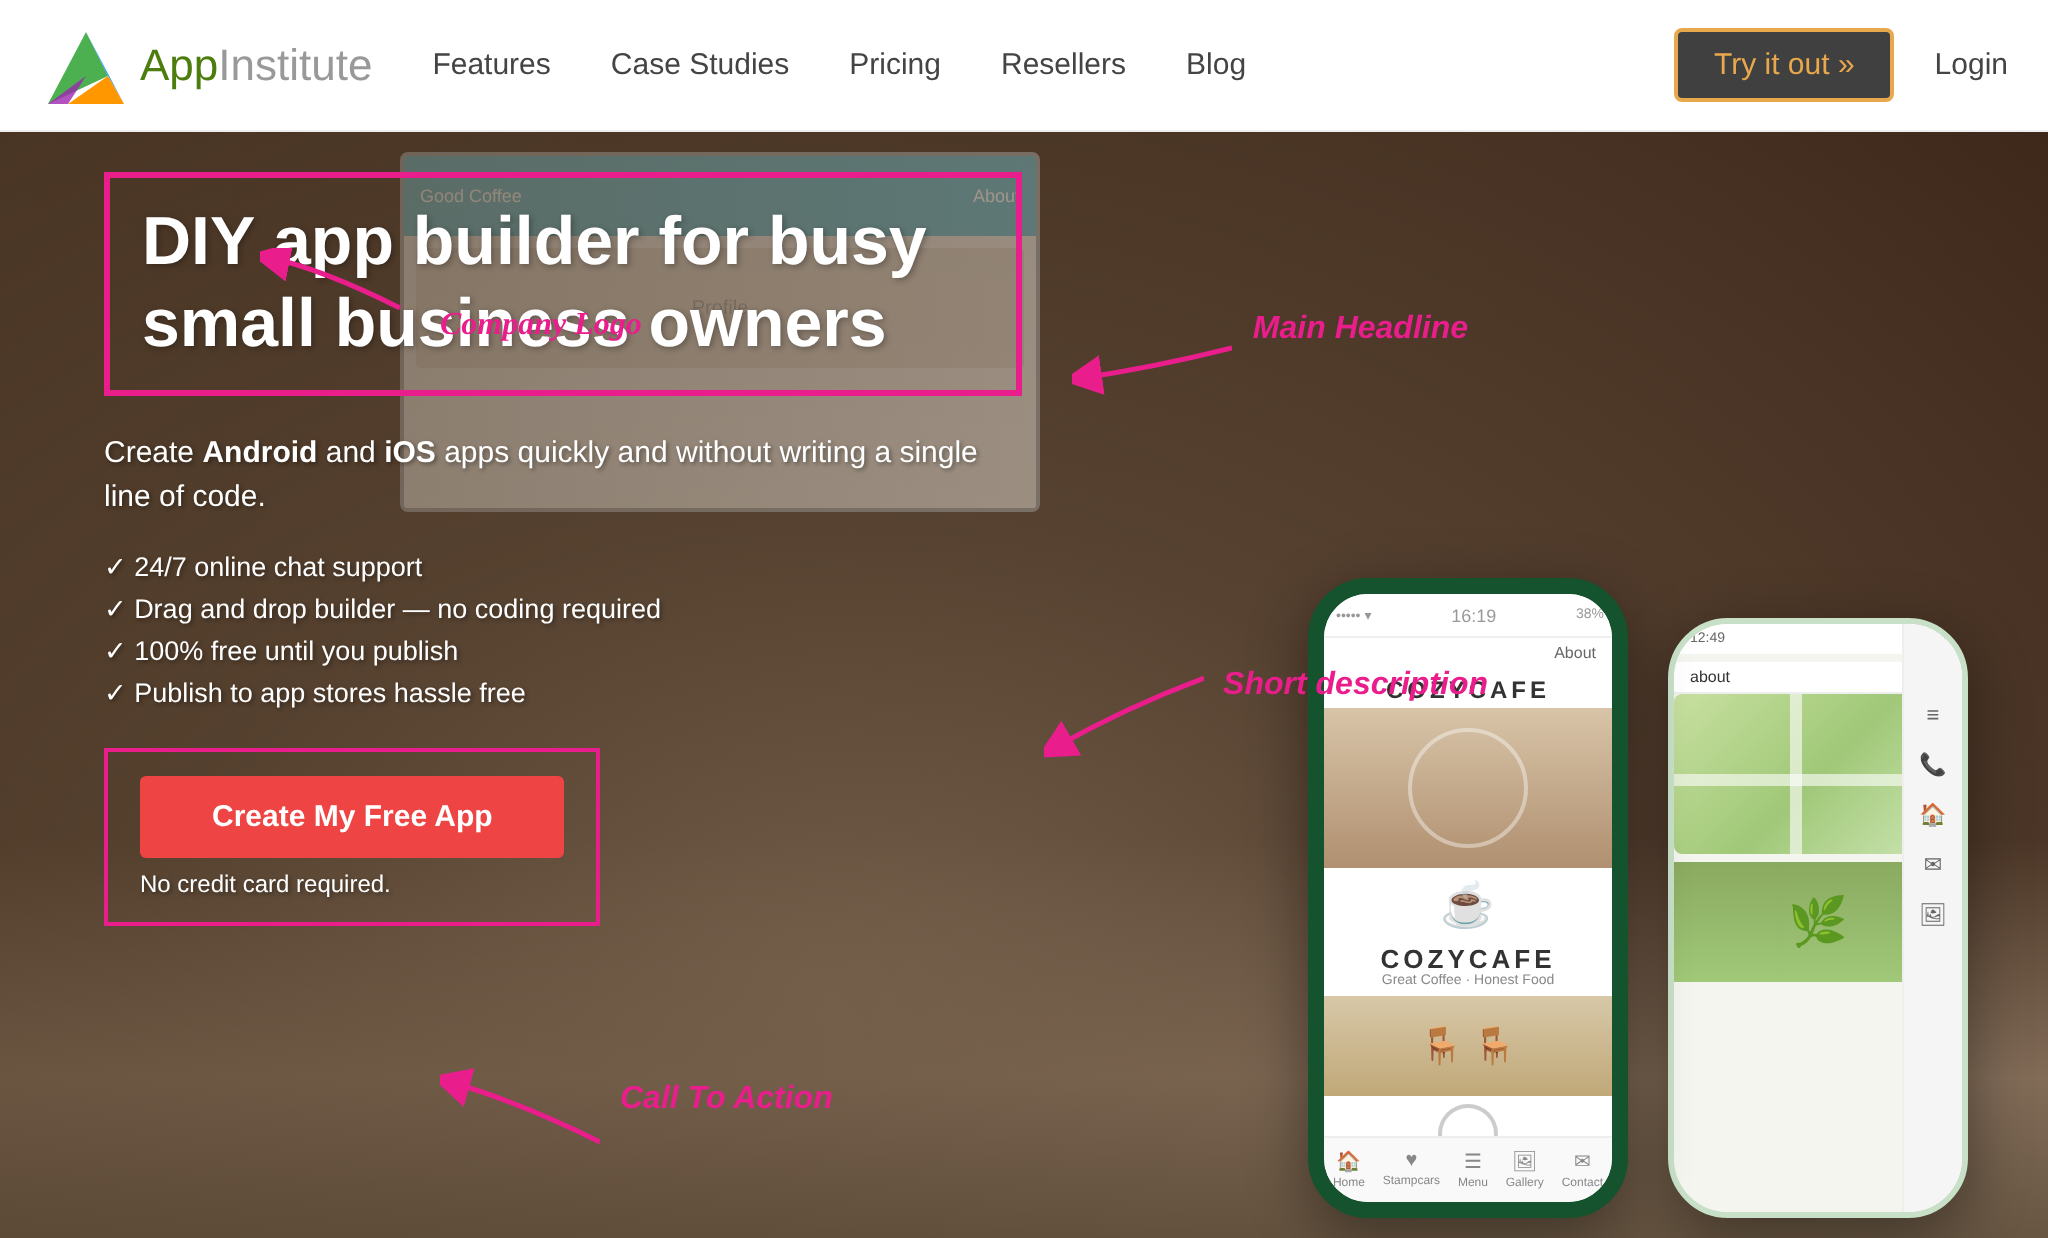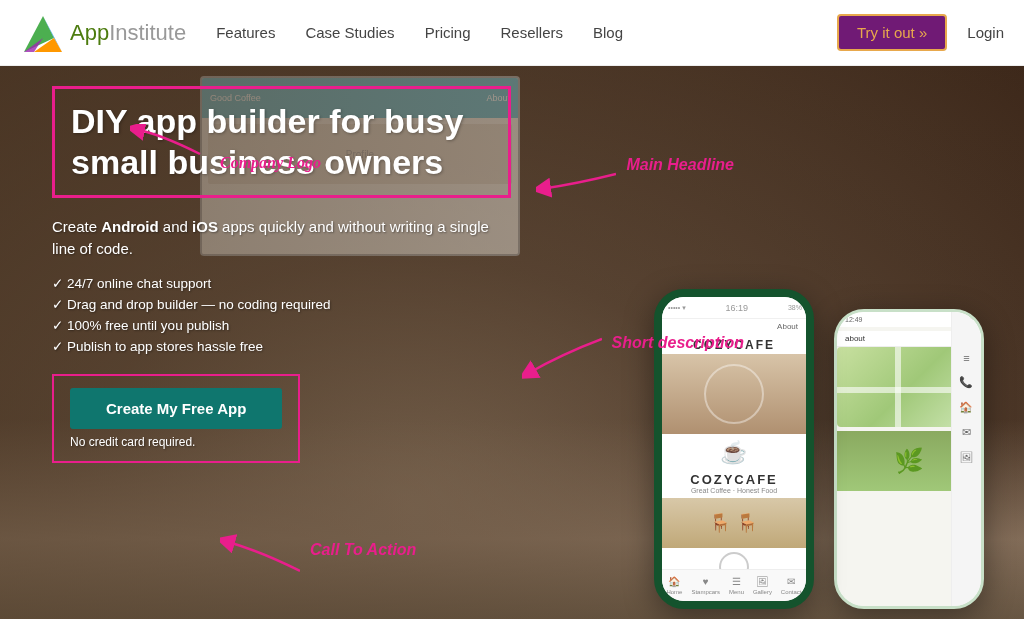--- a/index.html
+++ b/index.html
@@ -40,21 +40,21 @@
       text-align: center;
     }
     .nav-links a {
       text-decoration: none;
       color: #444;
       font-size: 15px;
     }
     .btn-try {
       border: 2px solid #e8a84c;
       color: #e8a84c;
-      background: #701a75;
+      background: #404040;
       padding: 8px 18px;
       border-radius: 4px;
       font-size: 15px;
       cursor: pointer;
       margin-right: 20px;
     }
     .btn-login {
       background: none;
       border: none;
       color: #444;
@@ -139,21 +139,21 @@
       color: #fff;
     }
 
     
     .cta-box {
       border: 2px solid #e91e8c;
       padding: 12px 16px;
       display: inline-block;
     }
     .btn-cta {
-      background: #0f766e;
+      background: #ef4444;
       color: #fff;
       border: none;
       padding: 12px 36px;
       font-size: 15px;
       font-weight: 600;
       border-radius: 3px;
       cursor: pointer;
       display: block;
       margin-bottom: 6px;
     }

